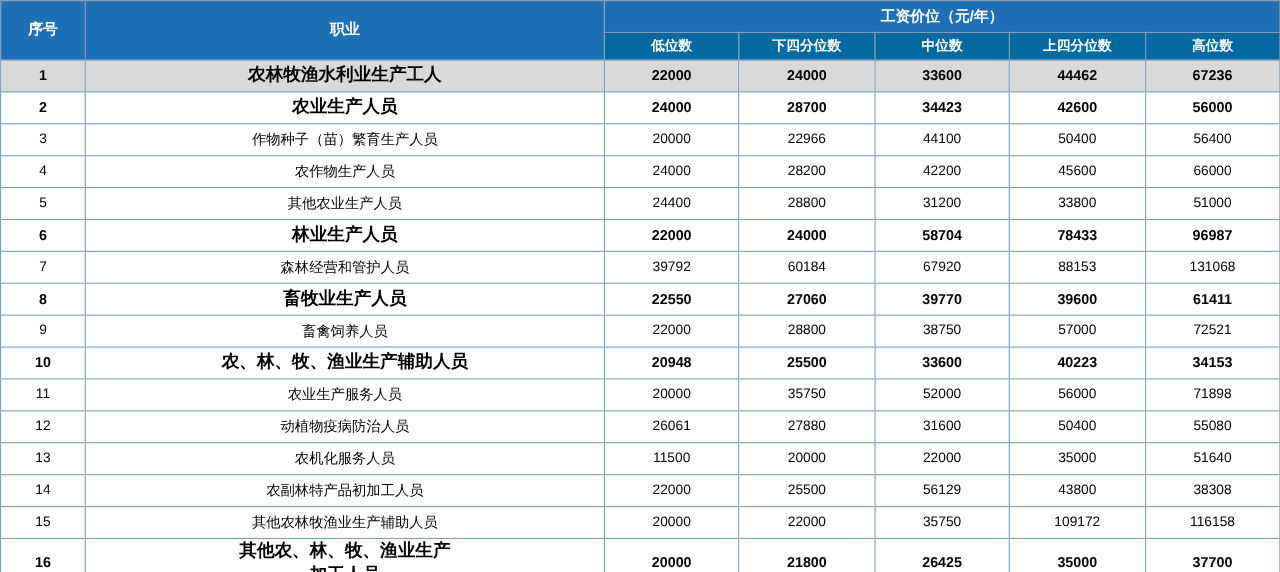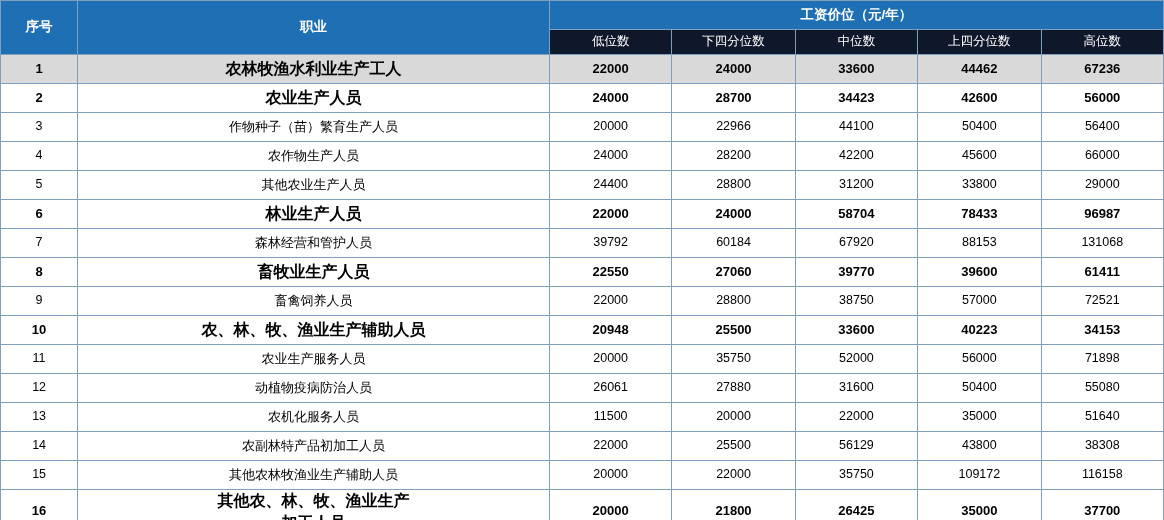--- a/index.html
+++ b/index.html
@@ -30,23 +30,23 @@
   
   th.hdr {
     background: #1f6fb5;
     color: #ffffff;
     font-weight: bold;
     font-size: 13.5px;
     height: 28px;
     border: 1px solid #ffffff;
   }
   th.hdr-sub {
-    background: #0f172a;
+    background: #0369a1;
     color: #ffffff;
-    font-weight: normal;
+    font-weight: bold;
     font-size: 12.5px;
     height: 24px;
     border: 1px solid #ffffff;
   }
   
   col.c-seq  { width: 70px; }
   col.c-occ  { width: 428px; }
   col.c-val  { width: 111px; }
   col.c-val2 { width: 112px; }
   col.c-val3 { width: 111px; }
@@ -137,21 +137,21 @@
         <td class="num">45600</td>
         <td class="num">66000</td>
       </tr>
       <tr class="row">
         <td class="seq">5</td>
         <td class="occ">其他农业生产人员</td>
         <td class="num">24400</td>
         <td class="num">28800</td>
         <td class="num">31200</td>
         <td class="num">33800</td>
-        <td class="num">29000</td>
+        <td class="num">51000</td>
       </tr>
       <tr class="row bold">
         <td class="seq">6</td>
         <td class="occ">林业生产人员</td>
         <td class="num">22000</td>
         <td class="num">24000</td>
         <td class="num">58704</td>
         <td class="num">78433</td>
         <td class="num">96987</td>
       </tr>

